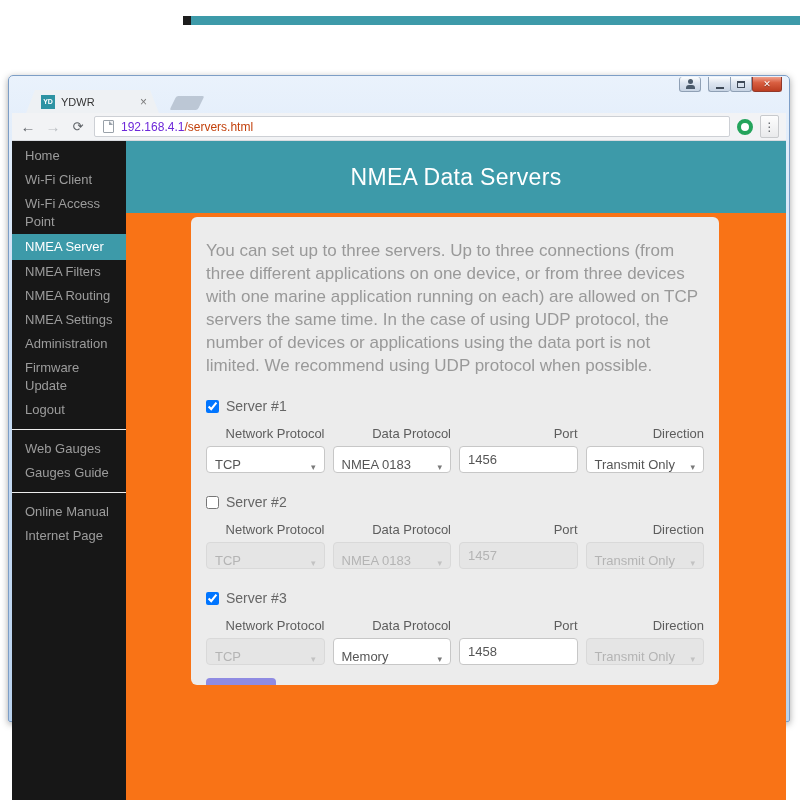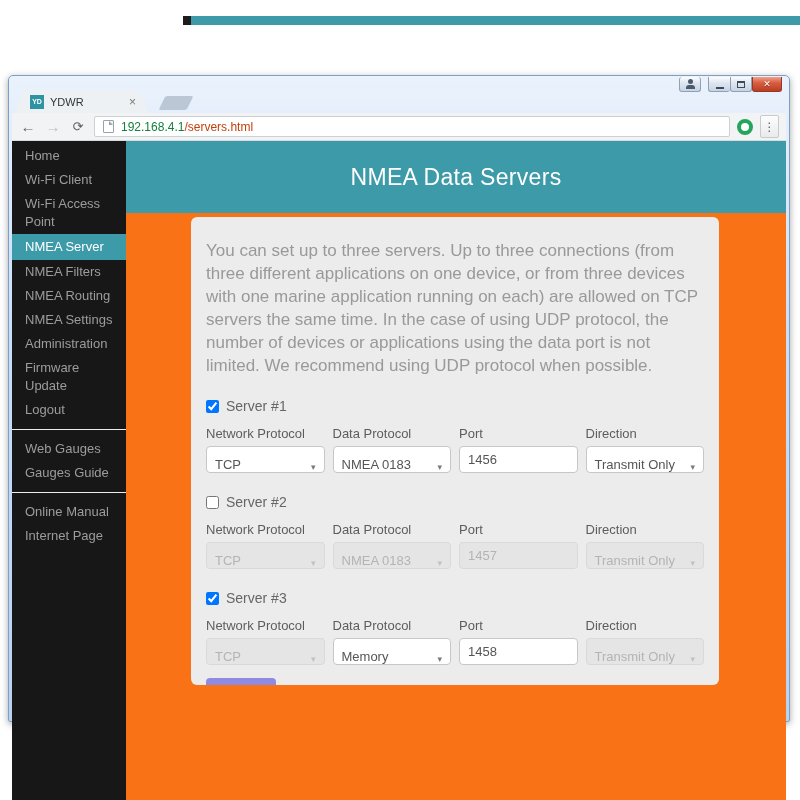--- a/index.html
+++ b/index.html
@@ -24,21 +24,21 @@
   .btn-profile{width:22px;border-radius:3px;margin-right:7px;flex-direction:column;justify-content:flex-end;padding-bottom:2px;}
   .p-head{width:5px;height:5px;border-radius:50%;background:#4c5b6b;}
   .p-body{width:9px;height:4px;border-radius:3px 3px 0 0;background:#4c5b6b;margin-top:1px;}
   .btn-min{width:22px;border-right:none;}
   .min-glyph{width:8px;height:2px;background:#3f4a58;margin-top:7px;}
   .btn-max{width:22px;}
   .max-glyph{width:8px;height:7px;border:1px solid #3f4a58;border-top-width:2px;box-sizing:border-box;background:transparent;}
   .btn-close{width:30px;border-color:#93392a;background:linear-gradient(#f0a18d,#d95f41 40%,#bc3d21);
     color:#fff;font-size:9px;font-weight:bold;text-shadow:0 1px 1px rgba(0,0,0,.4);}
 
-  .tabstrip{height:25px;display:flex;align-items:flex-end;padding-left:6px;}
+  .tabstrip{height:25px;display:flex;align-items:flex-end;padding-left:17px;}
   .tab{width:133px;height:23px;background:#eef1f4;
     clip-path:polygon(9px 0,calc(100% - 9px) 0,100% 100%,0 100%);
     display:flex;align-items:center;padding:0 12px 0 15px;box-sizing:border-box;}
   .favicon{width:14px;height:14px;background:#2e93a3;color:#fff;font-size:7px;font-weight:bold;
     display:grid;place-items:center;margin-right:6px;flex:none;}
   .tab-title{font-size:11px;color:#333;flex:1;}
   .tab-close{font-size:12px;color:#7a7a7a;line-height:1;}
   .newtab{width:28px;height:14px;background:#bcc7d5;transform:skewX(-26deg);border-radius:2px;margin:0 0 3px 14px;}
 
   .window-content{margin:0 3px 3px 3px;background:#fff;height:604px;}
@@ -46,21 +46,21 @@
   .toolbar{height:28px;background:#f2f3f5;border-bottom:1px solid #d9dbdf;
     display:flex;align-items:center;padding:0 7px;gap:7px;box-sizing:border-box;}
   .nav-ico{font-size:15px;color:#5f6368;width:18px;text-align:center;line-height:1;}
   .nav-ico.disabled{color:#b9bdc2;}
   .reload-ico{font-size:13px;}
   .urlbar{flex:1;height:21px;background:#fff;border:1px solid #cdd0d5;border-radius:2px;
     display:flex;align-items:center;padding:0 8px;gap:7px;box-sizing:border-box;}
   .page-ico{width:9px;height:11px;border:1px solid #99a1a9;border-radius:1px;position:relative;background:#fff;flex:none;}
   .page-ico::after{content:"";position:absolute;right:0;top:0;border:2px solid;border-color:#f2f3f5 #f2f3f5 #99a1a9 #99a1a9;}
   .url-text{font-size:12px;white-space:nowrap;}
-  .url-host{color:#15803d;}
+  .url-host{color:#6d28d9;}
   .url-path{color:#c2410c;}
   .grammarly{width:16px;height:16px;border-radius:50%;border:4px solid #24a45c;background:#fff;box-sizing:border-box;flex:none;}
   .menu-btn{width:17px;height:21px;border:1px solid #c8cacd;border-radius:2px;
     background:linear-gradient(#fdfdfd,#e9eaec);color:#5f6368;font-size:12px;
     display:grid;place-items:center;line-height:1;}
 
   .viewport{display:flex;height:742px;border-radius:7px;}
 
   
   .sidebar{width:114px;background:#171717;padding-top:3px;box-sizing:border-box;flex:none;}
@@ -75,21 +75,21 @@
 
   .card{margin:4px 67px 0 65px;background:#ececec;border-radius:6px;
     padding:22px 15px 18px 15px;height:468px;box-sizing:border-box;overflow:hidden;}
   .intro{color:#999;font-size:17px;line-height:23px;margin:0;}
 
   .server-block{margin-top:21px;}
   .chk-row{display:flex;align-items:center;gap:7px;}
   .chk-row input{width:13px;height:13px;margin:0;}
   .chk-label{font-size:14px;color:#666;}
   .grid{display:grid;grid-template-columns:1fr 1fr 1fr 1fr;column-gap:8px;}
-  .flabel{font-size:13px;color:#5d5d5d;margin:12px 0 5px;}
+  .flabel{font-size:13px;color:#5d5d5d;margin:12px 0 5px;text-align:right;}
   .control{height:27px;box-sizing:border-box;border:1px solid #c7c7c7;border-radius:4px;background:#fff;
     color:#555;font-size:13px;display:flex;align-items:flex-end;justify-content:space-between;padding:0 8px;}
   .control .caret{color:#7a7a7a;font-size:9px;}
   .control.disabled{background:#e5e5e5;color:#b4b4b4;border-color:#d9d9d9;}
   .control.disabled .caret{color:#c2c2c2;}
   input.control{width:100%;outline:none;}
   input.control.disabled{color:#b4b4b4;}
   .update-btn{margin-top:13px;background:#8f8be2;color:#2d2d2d;font-size:13px;border:none;
     border-radius:4px;padding:6px 14px;cursor:pointer;}
 </style>

